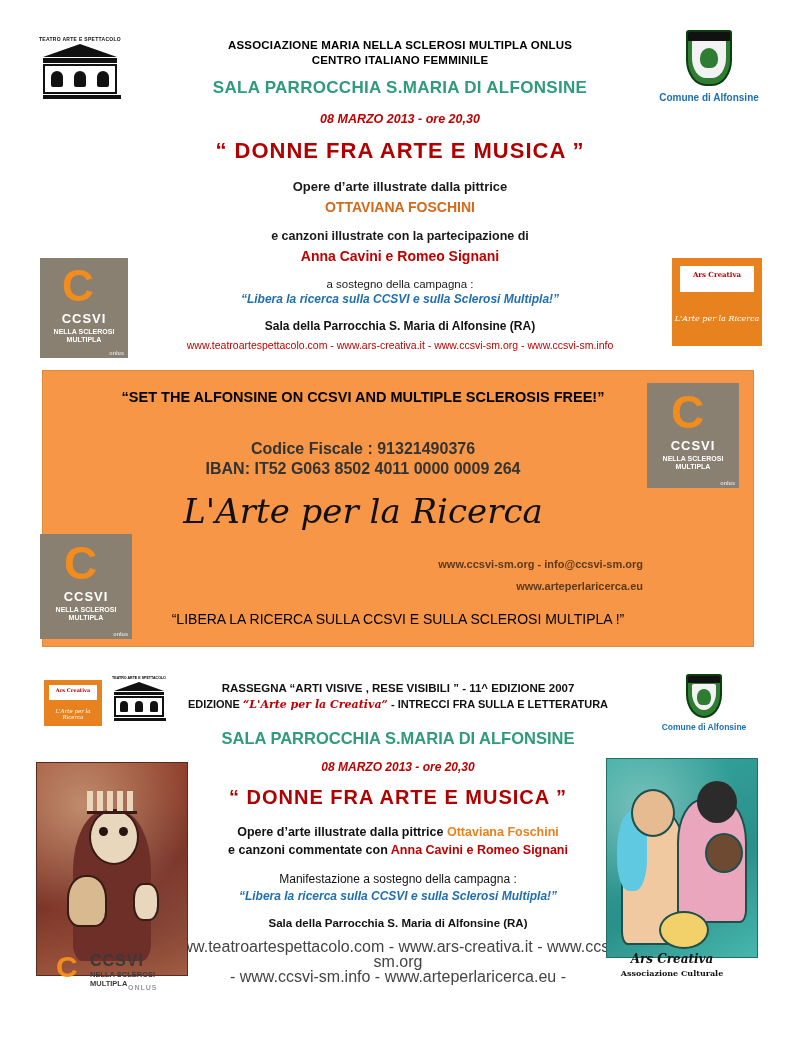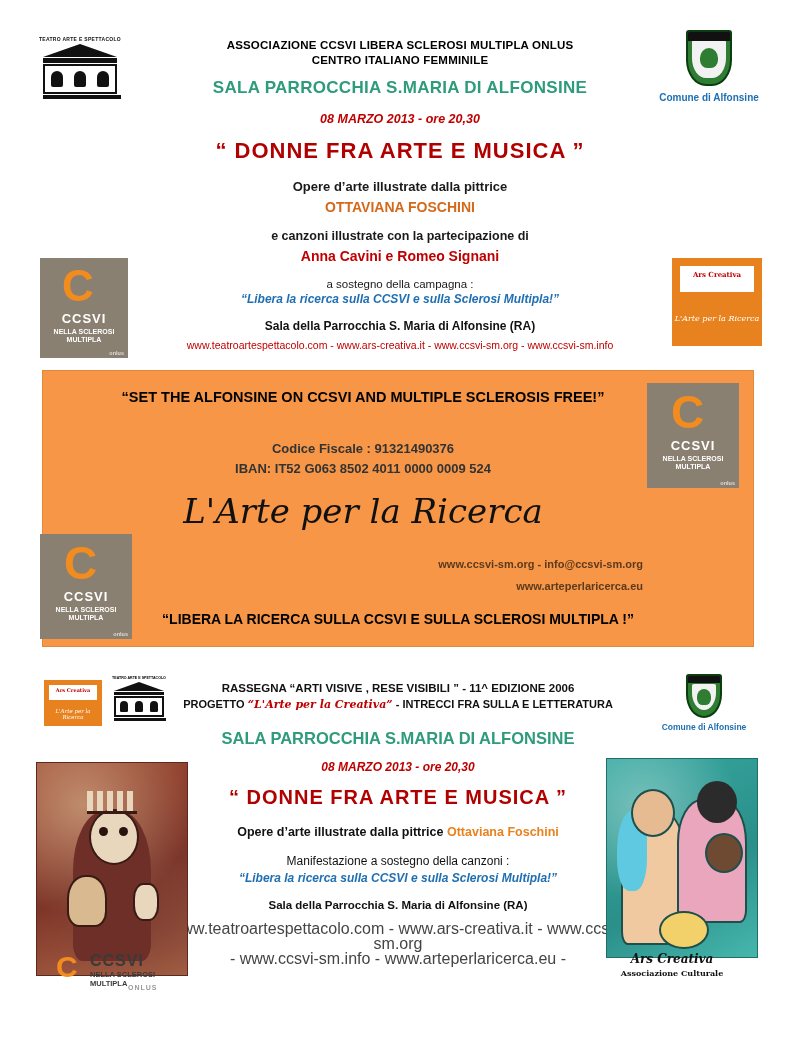--- a/index.html
+++ b/index.html
@@ -292,21 +292,21 @@
     text-align: center;
     font-size: 14.5px;
     font-weight: bold;
     color: #000;
   }
   .s2-cf {
     position: absolute;
     left: 40px; top: 68px;
     width: 560px;
     text-align: center;
-    font-size: 13px;
+    font-size: 16px;
     font-weight: bold;
     color: #333;
     line-height: 20px;
   }
   .s2-script {
     position: absolute;
     left: 40px; top: 120px;
     width: 560px;
     text-align: center;
     font-family: "DejaVu Serif", serif;
@@ -323,21 +323,21 @@
     font-weight: bold;
     color: #5B3A1E;
     line-height: 22px;
   }
   .s2-foot {
     position: absolute;
     left: 20px; top: 240px;
     width: 670px;
     text-align: center;
     font-size: 14px;
-    font-weight: bold;
+    font-weight: normal;
     color: #000;
   }
   .ccsvi-s2a {
     position: absolute;
     right: 14px; top: 12px;
     width: 92px; height: 105px;
   }
   .ccsvi-s2a .swirl { left: 24px; top: 6px; font-size: 46px; }
   .ccsvi-s2a .ctext { top: 56px; font-size: 13px; letter-spacing: 1px; }
   .ccsvi-s2a .csub { position: absolute; left: 0; right: 0; top: 72px; color: #fff; font-size: 7px; text-align: center; font-weight: bold; line-height: 1.15; }
@@ -672,21 +672,21 @@
     </div>
 
     <div class="comune">
       <div class="crest">
           <div class="crest-cap"></div>
         </div>
       <div class="comune-label">Comune di Alfonsine</div>
     </div>
 
     <div class="sec1-text">
-      <div class="l-assoc">ASSOCIAZIONE CCSVI LIBERA SCLEROSI MULTIPLA ONLUS</div>
+      <div class="l-assoc">ASSOCIAZIONE MARIA NELLA SCLEROSI MULTIPLA ONLUS</div>
       <div class="l-assoc">CENTRO ITALIANO FEMMINILE</div>
       <div class="l-sala">SALA PARROCCHIA S.MARIA DI ALFONSINE</div>
       <div class="l-date">08 MARZO 2013 - ore 20,30</div>
       <div class="l-title">“ DONNE FRA ARTE E MUSICA ”</div>
       <div class="l-opere">Opere d’arte illustrate dalla pittrice</div>
       <div class="l-artist">OTTAVIANA FOSCHINI</div>
       <div class="l-canzoni">e canzoni illustrate con la partecipazione di</div>
       <div class="l-singers">Anna Cavini e Romeo Signani</div>
       <div class="l-support">a sostegno della campagna :</div>
       <div class="l-slogan">“Libera la ricerca sulla CCSVI e sulla Sclerosi Multipla!”</div>
@@ -708,21 +708,21 @@
       <div class="ap-top"></div>
       <div class="ap-ttext">Ars Creativa</div>
       <div class="ap-script">L'Arte per la Ricerca</div>
     </div>
   </div>
 
   <div class="sec2">
     <div class="s2-head">“SET THE ALFONSINE ON CCSVI AND MULTIPLE SCLEROSIS FREE!”</div>
     <div class="s2-cf">
       <div>Codice Fiscale : 91321490376</div>
-      <div>IBAN: IT52 G063 8502 4011 0000 0009 524</div>
+      <div>IBAN: IT52 G063 8502 4011 0000 0009 264</div>
     </div>
     <div class="s2-script">L'Arte per la Ricerca</div>
     <div class="s2-urls">
       <div>www.ccsvi-sm.org - info@ccsvi-sm.org</div>
       <div>www.arteperlaricerca.eu</div>
     </div>
     <div class="s2-foot">“LIBERA LA RICERCA SULLA CCSVI E SULLA SCLEROSI MULTIPLA !”</div>
 
     <div class="ccsvi-box ccsvi-s2a">
       <div class="swirl">C</div>
@@ -769,34 +769,38 @@
     </div>
 
     <div class="comune-s3">
       <div class="crest">
           <div class="crest-cap"></div>
         </div>
       <div class="comune-label">Comune di Alfonsine</div>
     </div>
 
     <div class="s3-center">
-      <div class="s3-rassegna">RASSEGNA  “ARTI VISIVE , RESE VISIBILI ”  -  11^  EDIZIONE  2006</div>
+      <div class="s3-rassegna">RASSEGNA  “ARTI VISIVE , RESE VISIBILI ”  -  11^  EDIZIONE  2007</div>
       <div class="s3-progetto">
-        <span>PROGETTO</span>
+        <span>EDIZIONE</span>
         <span class="script">“L'Arte per la Creativa”</span>
         <span>- INTRECCI FRA SULLA E LETTERATURA</span>
       </div>
       <div class="s3-sala">SALA PARROCCHIA S.MARIA DI ALFONSINE</div>
       <div class="s3-date">08 MARZO 2013 - ore 20,30</div>
       <div class="s3-title">“  DONNE FRA ARTE E MUSICA  ”</div>
       <div class="s3-line1">
         <span>Opere d’arte illustrate dalla pittrice</span>
         <span class="orange">Ottaviana Foschini</span>
       </div>
-      <div class="s3-manif">Manifestazione a sostegno della canzoni :</div>
+      <div class="s3-line2">
+        <span>e canzoni commentate con</span>
+        <span class="red">Anna Cavini e Romeo Signani</span>
+      </div>
+      <div class="s3-manif">Manifestazione a sostegno della campagna :</div>
       <div class="s3-slogan">“Libera la ricerca sulla CCSVI e sulla Sclerosi Multipla!”</div>
       <div class="s3-venue">Sala della Parrocchia S. Maria di Alfonsine (RA)</div>
       <div class="s3-urls">
         <div>www.teatroartespettacolo.com - www.ars-creativa.it - www.ccsvi-sm.org</div>
         <div>- www.ccsvi-sm.info - www.arteperlaricerca.eu -</div>
       </div>
     </div>
 
     <div class="art-left">
       <div class="bgwash"></div>

